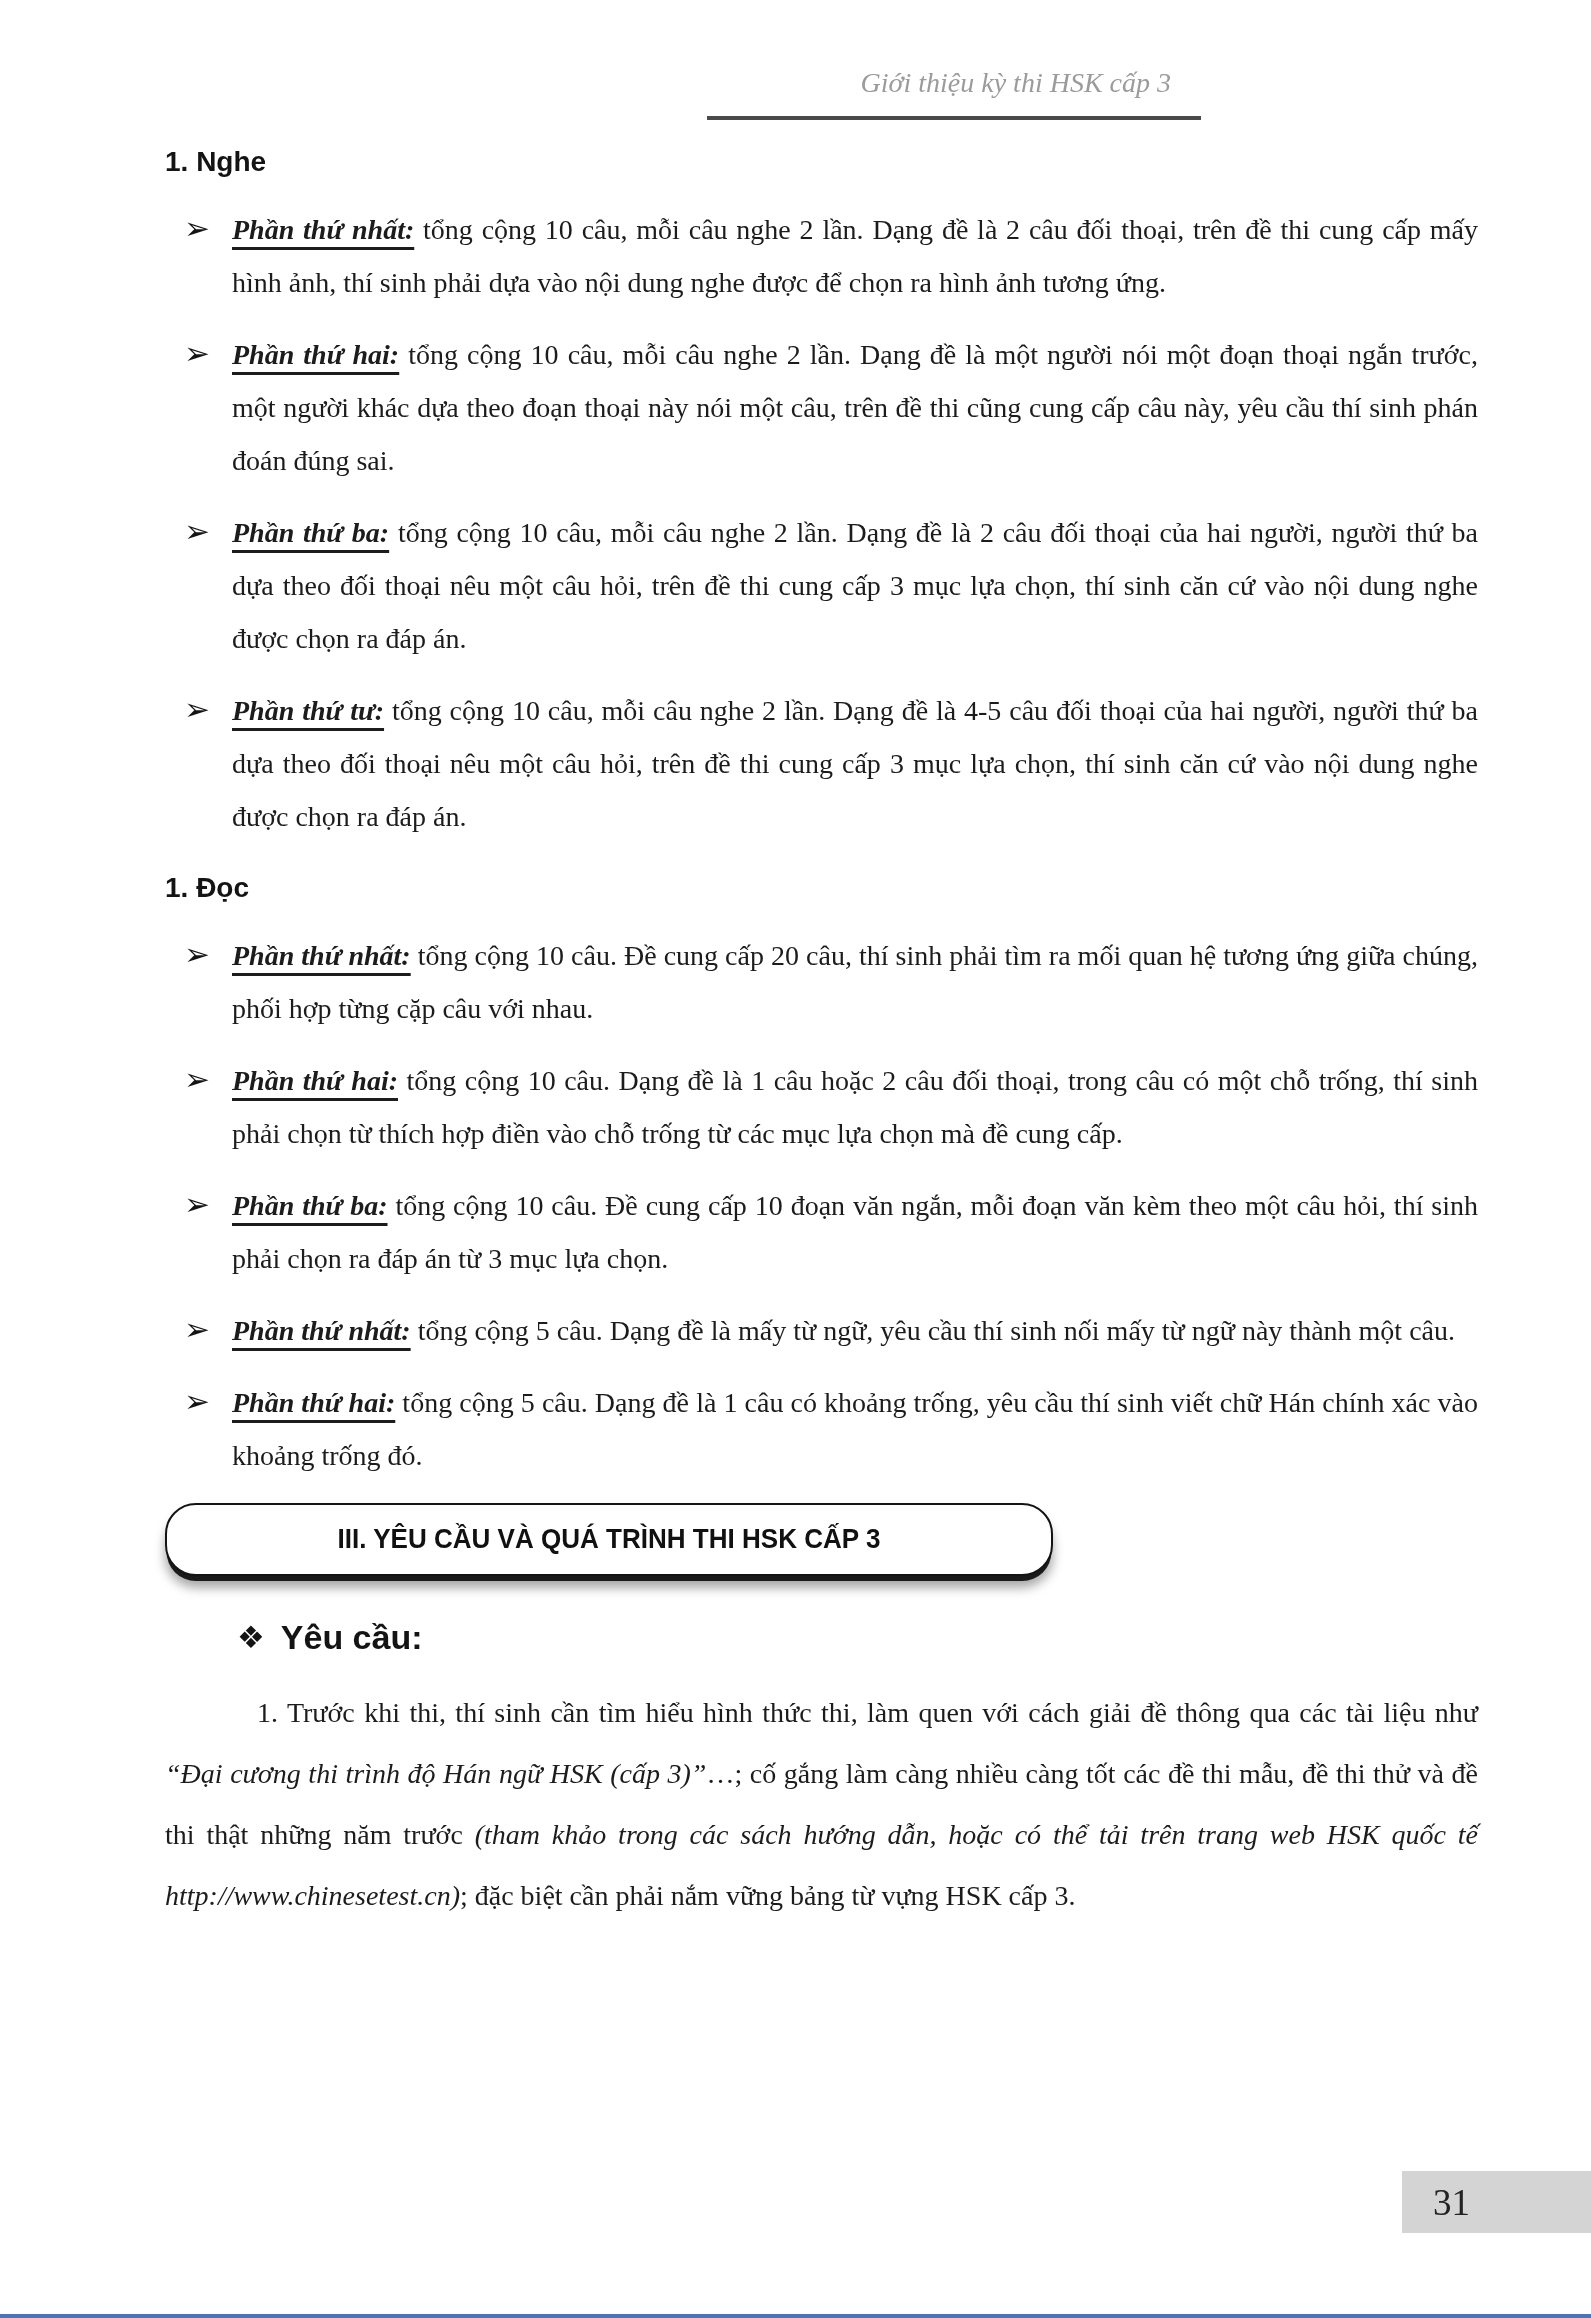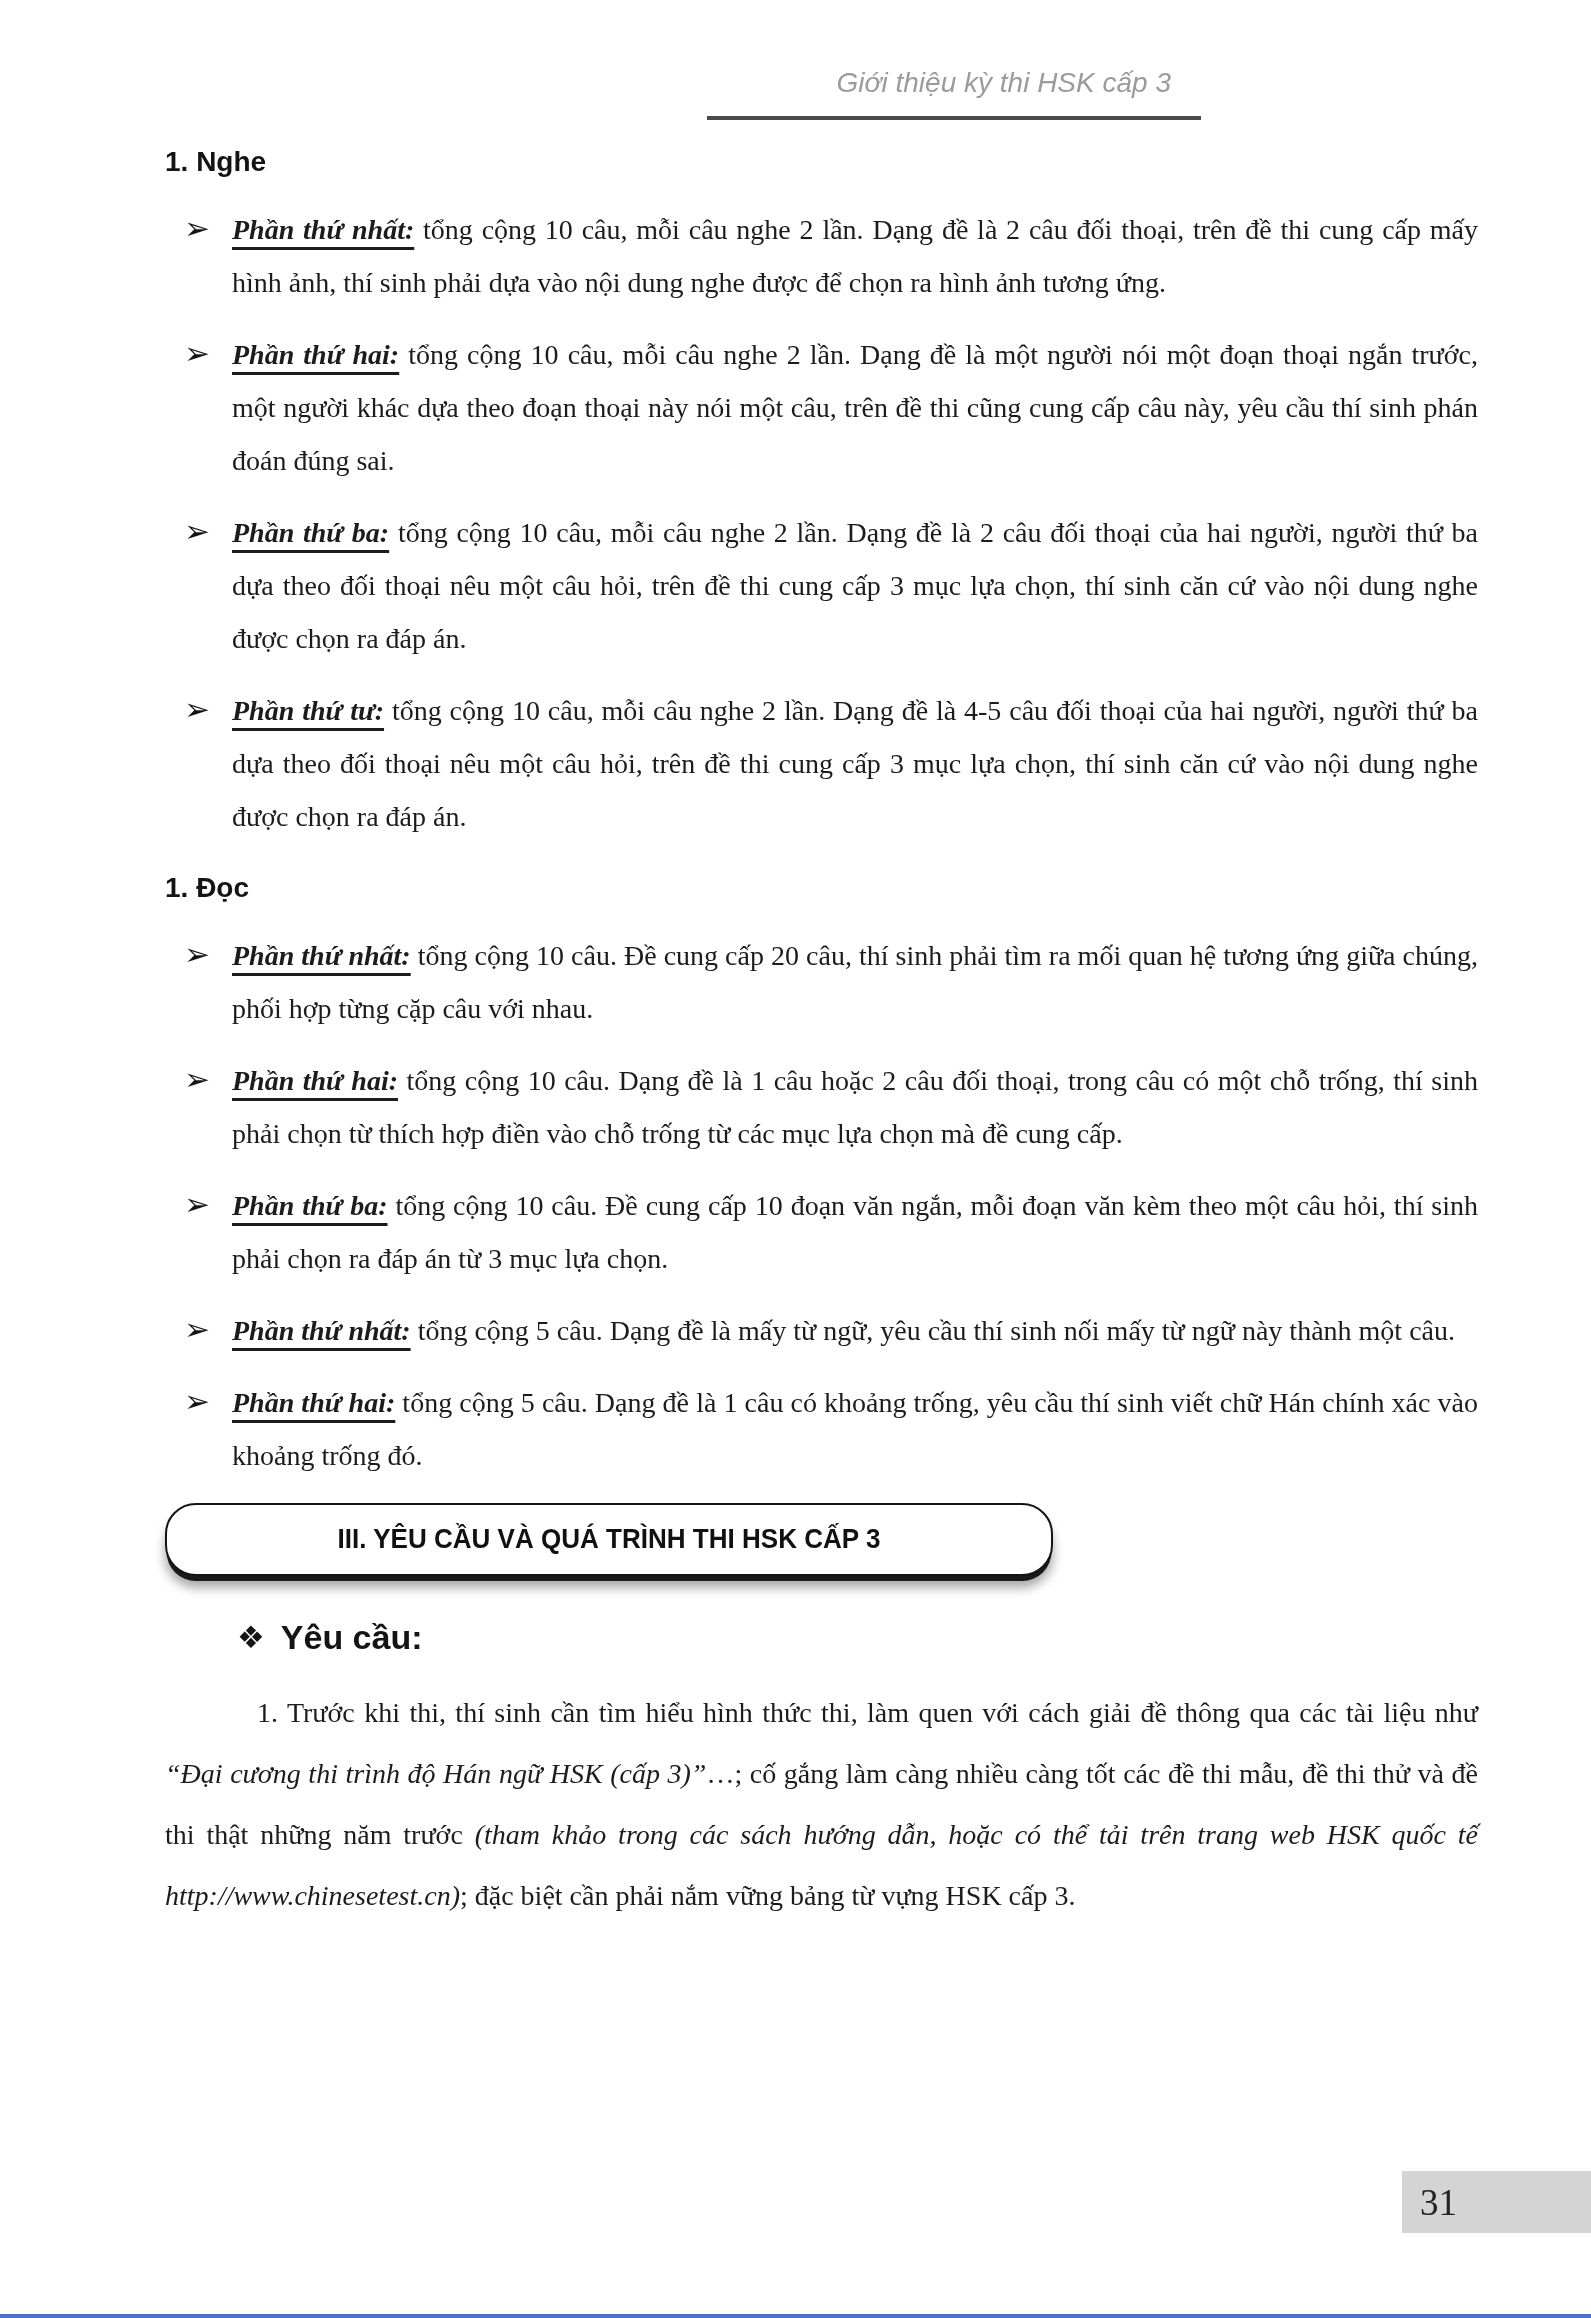--- a/index.html
+++ b/index.html
@@ -6,21 +6,21 @@
   .page {
     position:relative; width:1592px; height:2319px; background:#ffffff;
     overflow:hidden; color:var(--body-text,#1c1c1c);
     font-family:"Liberation Serif", serif;
   }
 
   
   .running-title {
     position:absolute; top:67px; right:421px;
     font-style:italic; font-size:28px; color:var(--running-title,#9b9b9b);
-    font-family:Liberation Sans, sans-serif; white-space:nowrap;
+    font-family:Liberation Serif, serif; white-space:nowrap;
   }
   .badge {
     position:absolute; top:0; right:0; width:390px; height:120px;
     background:var(--badge-bg,#878787); color:var(--badge-text,#ffffff);
     display:flex; align-items:center; justify-content:center;
     font-family:"Liberation Sans", sans-serif; font-weight:bold; font-size:48px;
   }
   .badge .squeeze { display:inline-block; transform:scaleX(0.82); letter-spacing:-0.7px; white-space:nowrap; }
   .header-rule {
     position:absolute; top:116px; left:707px; width:494px; height:3.7px;
@@ -72,21 +72,21 @@
     margin-top:25px; font-size:28px; line-height:61px; text-align:justify;
     text-indent:92px;
   }
   .para .ital { font-style:italic; }
 
   
   .page-number-box {
     position:absolute; right:0; top:2171px; width:190px; height:62px;
     background:var(--page-number-bg,#d4d4d4);
     display:flex; align-items:center; justify-content:flex-start;
-    padding-left:18px; box-sizing:border-box;
+    padding-left:31px; box-sizing:border-box;
     font-family:"Liberation Serif", serif; font-size:37px; color:#222222;
   }
   .footer-bar {
     position:absolute; left:0; right:0; bottom:0; height:5.1px;
     background:var(--footer-bar,#4a74c0);
   }
 </style>
 </head>
 <body>
 

